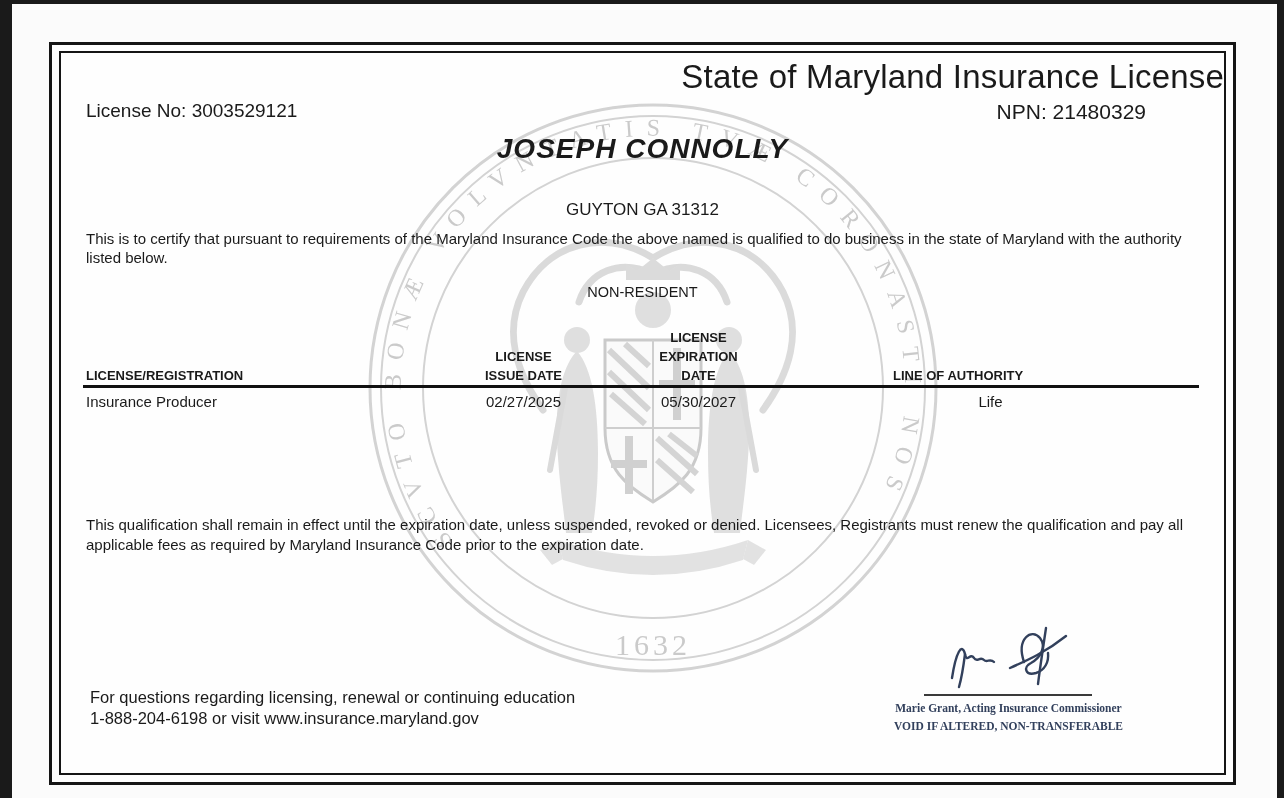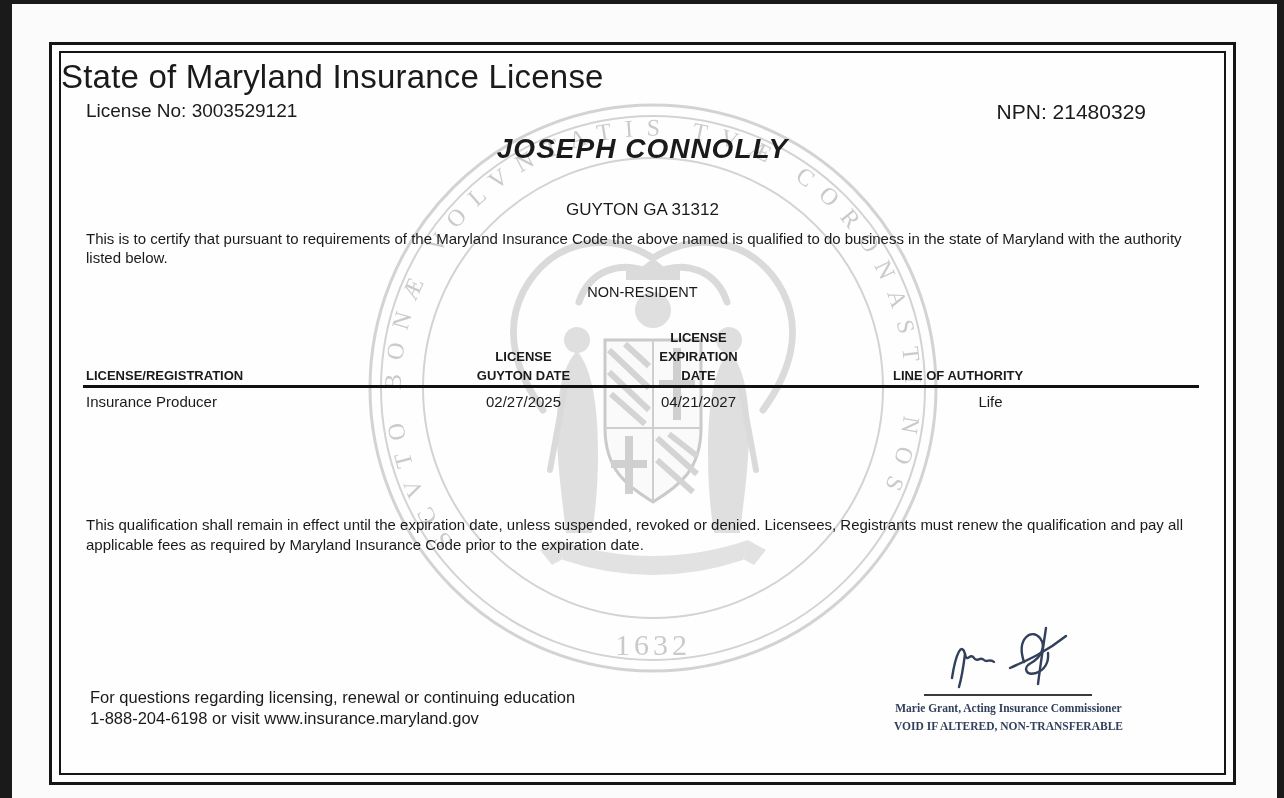--- a/index.html
+++ b/index.html
@@ -22,21 +22,21 @@
   .card-inner {
     position:absolute; left:7px; top:6px; right:7px; bottom:7px;
     border:2px solid #151515; background:#fefefe; overflow:hidden;
   }
   .abs { position:absolute; }
 
   .seal-wrap { position:absolute; left:292px; top:35px; width:600px; height:600px; z-index:0; pointer-events:none; }
 
   .content { position:absolute; inset:0; z-index:1; }
 
-  .doc-title { left:0; right:0; top:5px; font-size:33px; letter-spacing:0.2px; text-align:left; }
+  .doc-title { left:0; right:0; top:5px; font-size:33px; letter-spacing:0.2px; text-align:right; }
   .license-no { left:25px; top:47px; font-size:19px; }
   .npn { right:78px; top:47px; font-size:21px; }
   .holder-name { left:0; right:0; top:80px; text-align:center; font-size:28px; font-weight:bold; font-style:italic; letter-spacing:1px; }
   .addr1 { left:0; right:0; top:123px; text-align:center; font-size:17px; }
   .addr2 { left:0; right:0; top:147px; text-align:center; font-size:17px; }
   .certify { left:25px; width:1113px; top:176px; font-size:15px; line-height:19px; }
   .residency { left:0; right:0; top:231px; text-align:center; font-size:14.5px; font-weight:normal; }
 
   .tbl-rule { left:22px; top:332px; width:1116px; height:3px; background:#111; }
   .th { font-size:13px; font-weight:bold; line-height:19px; }
@@ -144,34 +144,34 @@
       <div class="abs holder-name">JOSEPH CONNOLLY</div>
       <div class="abs addr2">GUYTON GA 31312</div>
 
       <div class="abs certify">This is to certify that pursuant to requirements of the Maryland Insurance Code the above named is qualified to do business in the state of Maryland with the authority listed below.</div>
 
       <div class="abs residency">NON-RESIDENT</div>
 
       <div class="abs th th-col1">LICENSE/REGISTRATION</div>
       <div class="abs th th-col2">
         <div>LICENSE</div>
-        <div>GUYTON DATE</div>
+        <div>ISSUE DATE</div>
       </div>
       <div class="abs th th-col3">
         <div>LICENSE</div>
         <div>EXPIRATION</div>
         <div>DATE</div>
       </div>
       <div class="abs th th-col4">LINE OF AUTHORITY</div>
 
       <div class="abs tbl-rule"></div>
 
       <div class="abs td td-col1">Insurance Producer</div>
       <div class="abs td td-col2">02/27/2025</div>
-      <div class="abs td td-col3">04/21/2027</div>
+      <div class="abs td td-col3">05/30/2027</div>
       <div class="abs td td-col4">Life</div>
 
       <div class="abs qualification">This qualification shall remain in effect until the expiration date, unless suspended, revoked or denied. Licensees, Registrants must renew the qualification and pay all applicable fees as required by Maryland Insurance Code prior to the expiration date.</div>
 
       <div class="abs contact">
         <div>For questions regarding licensing, renewal or continuing education</div>
         <div>1-888-204-6198 or visit www.insurance.maryland.gov</div>
       </div>
 
       <div class="abs sig-script">

